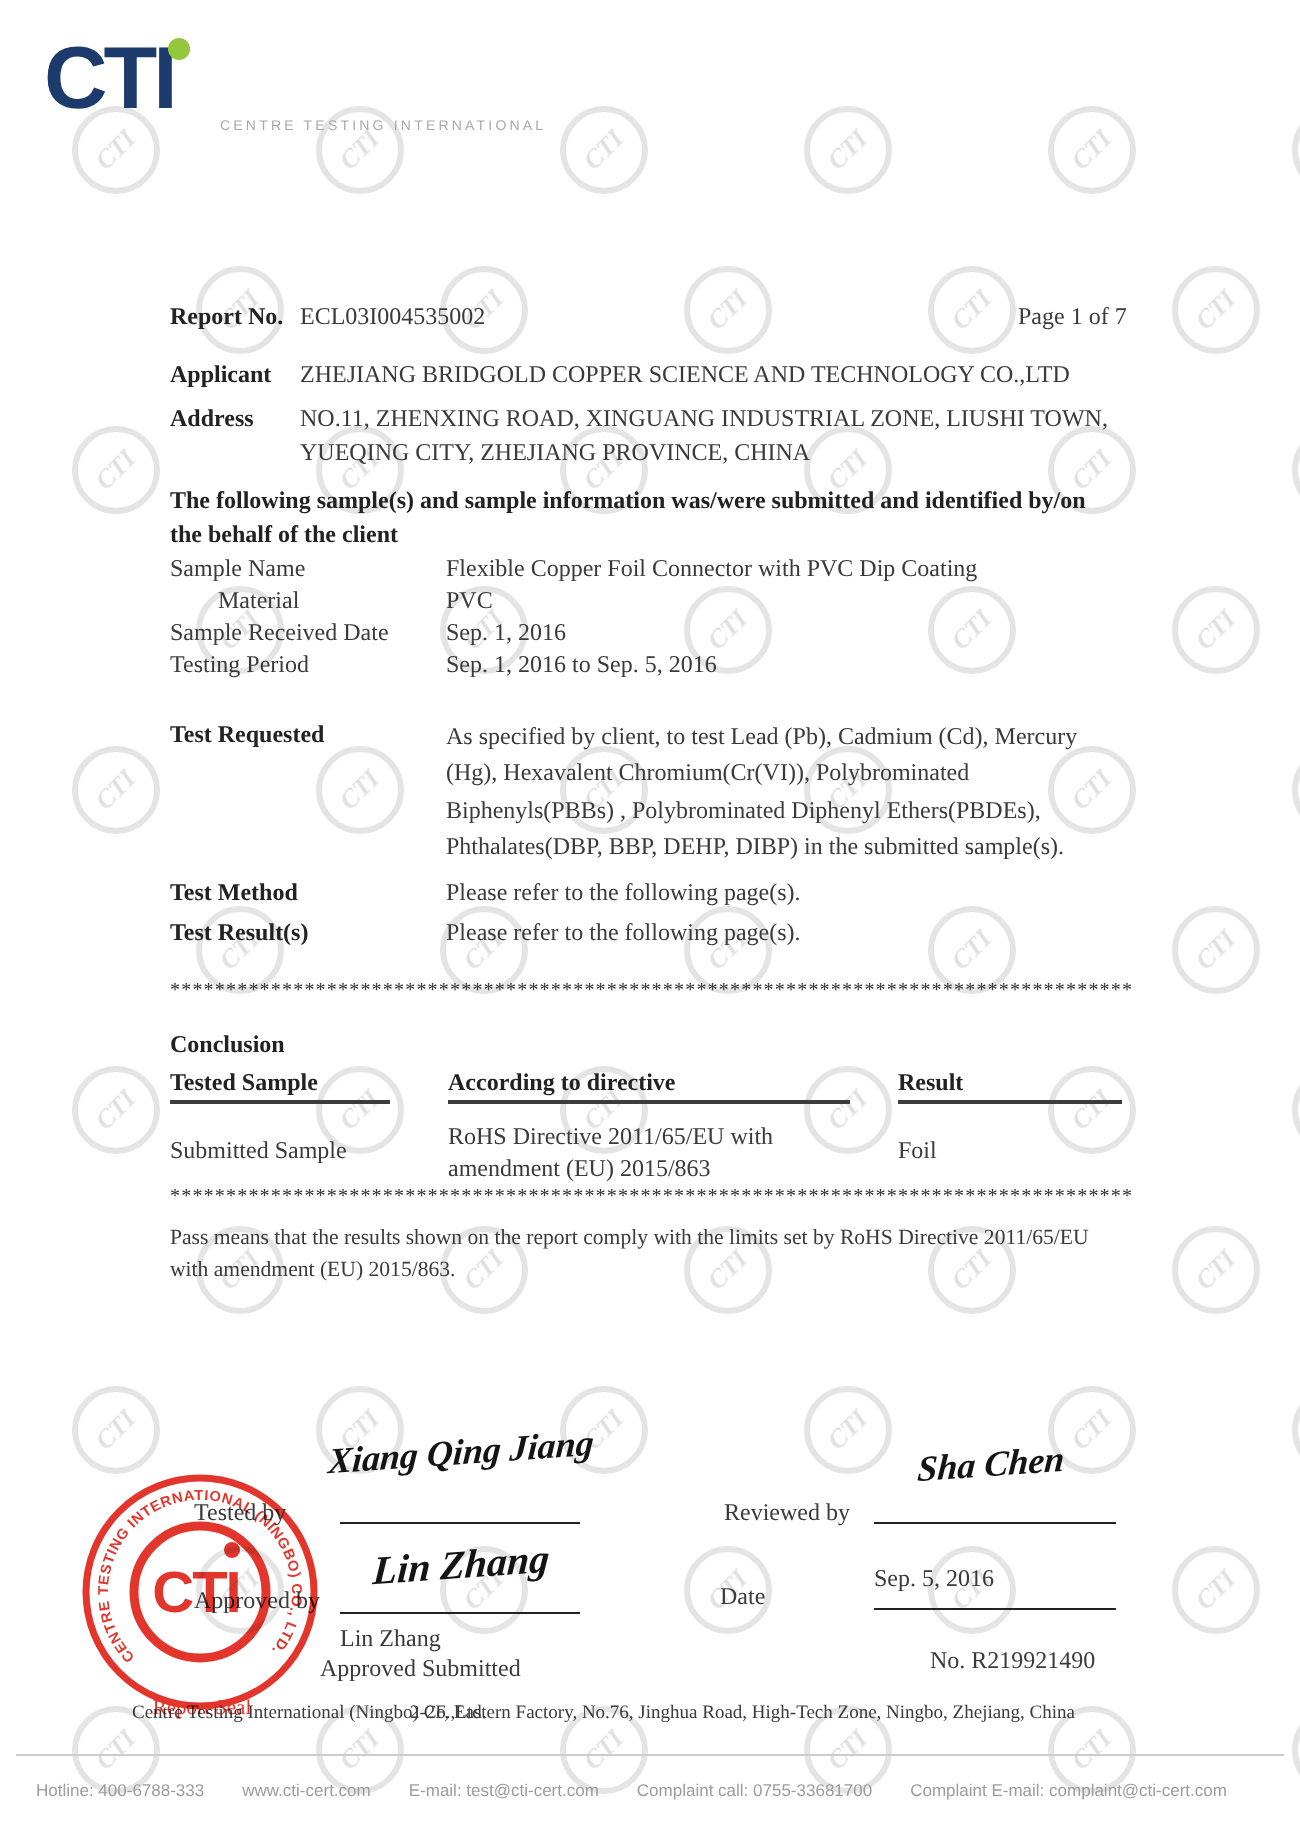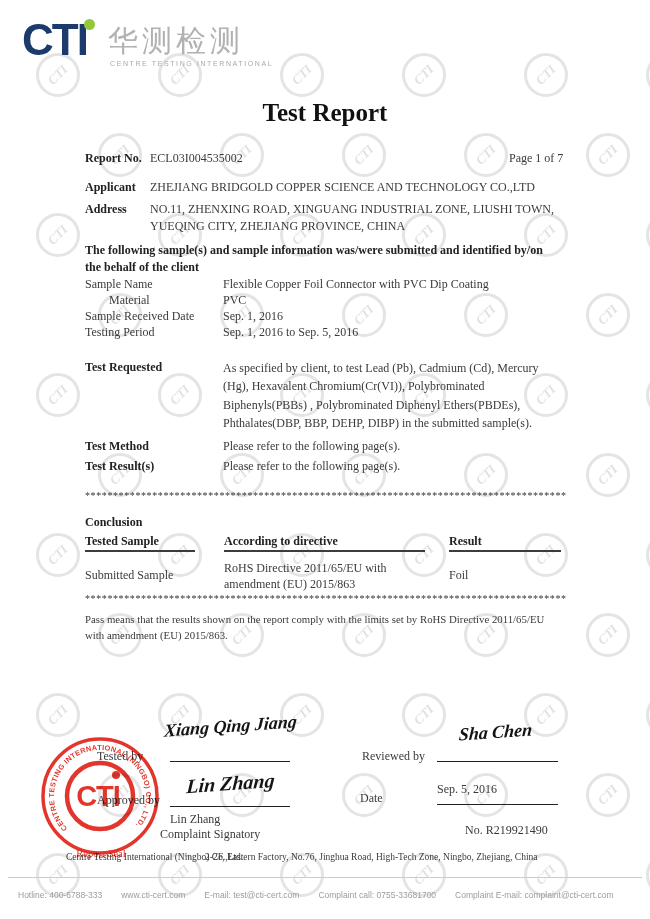--- a/index.html
+++ b/index.html
@@ -223,24 +223,22 @@
         <span>CTI</span>
       </div>
       <div class="wm" style="left: 524px; top: 853px;">
         <span>CTI</span>
       </div>
       <div class="wm" style="left: 646px; top: 853px;"></div>
     </div>
 
   <div class="abs logo-acronym">CTI</div>
   <div class="abs logo-dot"></div>
-  <div class="abs logo-cn">华测检测</div>
   <div class="abs logo-sub">CENTRE TESTING INTERNATIONAL</div>
 
-  <div class="abs title">Test Report</div>
 
   <div class="abs t lbl" style="left:85px; top:150px;">Report No.</div>
   <div class="abs t" style="left:150px; top:150px;">ECL03I004535002</div>
   <div class="abs t" style="left:509px; top:150px;">Page 1 of 7</div>
 
   <div class="abs t lbl" style="left:85px; top:179px;">Applicant</div>
   <div class="abs t" style="left:150px; top:179px; width:430px;">ZHEJIANG BRIDGOLD COPPER SCIENCE AND TECHNOLOGY CO.,LTD</div>
 
   <div class="abs t lbl" style="left:85px; top:201px;">Address</div>
   <div class="abs t pre" style="left:150px; top:201px; width:430px; line-height:17px;">NO.11, ZHENXING ROAD, XINGUANG INDUSTRIAL ZONE, LIUSHI TOWN,
@@ -293,21 +291,21 @@
 with amendment (EU) 2015/863.</div>
 
   <div class="abs sig" style="left:158px; top:716px; width:145px; font-size:18px;">Xiang Qing Jiang</div>
   <div class="abs t" style="left:97px; top:748px;">Tested by</div>
   <div class="abs sigline" style="left:170px; top:761px; width:120px;"></div>
 
   <div class="abs sig" style="left:158px; top:772px; width:145px; font-size:20px;">Lin Zhang</div>
   <div class="abs t" style="left:97px; top:792px;">Approved by</div>
   <div class="abs sigline" style="left:170px; top:806px; width:120px;"></div>
   <div class="abs t cell-c" style="left:170px; top:811px; width:120px;">Lin Zhang</div>
-  <div class="abs t cell-c" style="left:160px; top:826px; width:140px;">Complaint Signatory</div>
+  <div class="abs t cell-c" style="left:160px; top:826px; width:140px;">Approved Submitted</div>
 
   <div class="abs sig" style="left:428px; top:722px; width:135px; font-size:18px;">Sha Chen</div>
   <div class="abs t" style="left:362px; top:748px;">Reviewed by</div>
   <div class="abs sigline" style="left:437px; top:761px; width:121px;"></div>
 
   <div class="abs t cell-c" style="left:437px; top:781px; width:121px;">Sep. 5, 2016</div>
   <div class="abs t" style="left:360px; top:790px;">Date</div>
   <div class="abs sigline" style="left:437px; top:804px; width:121px;"></div>
 
   <div class="abs t" style="left:465px; top:822px;">No.  R219921490</div>

